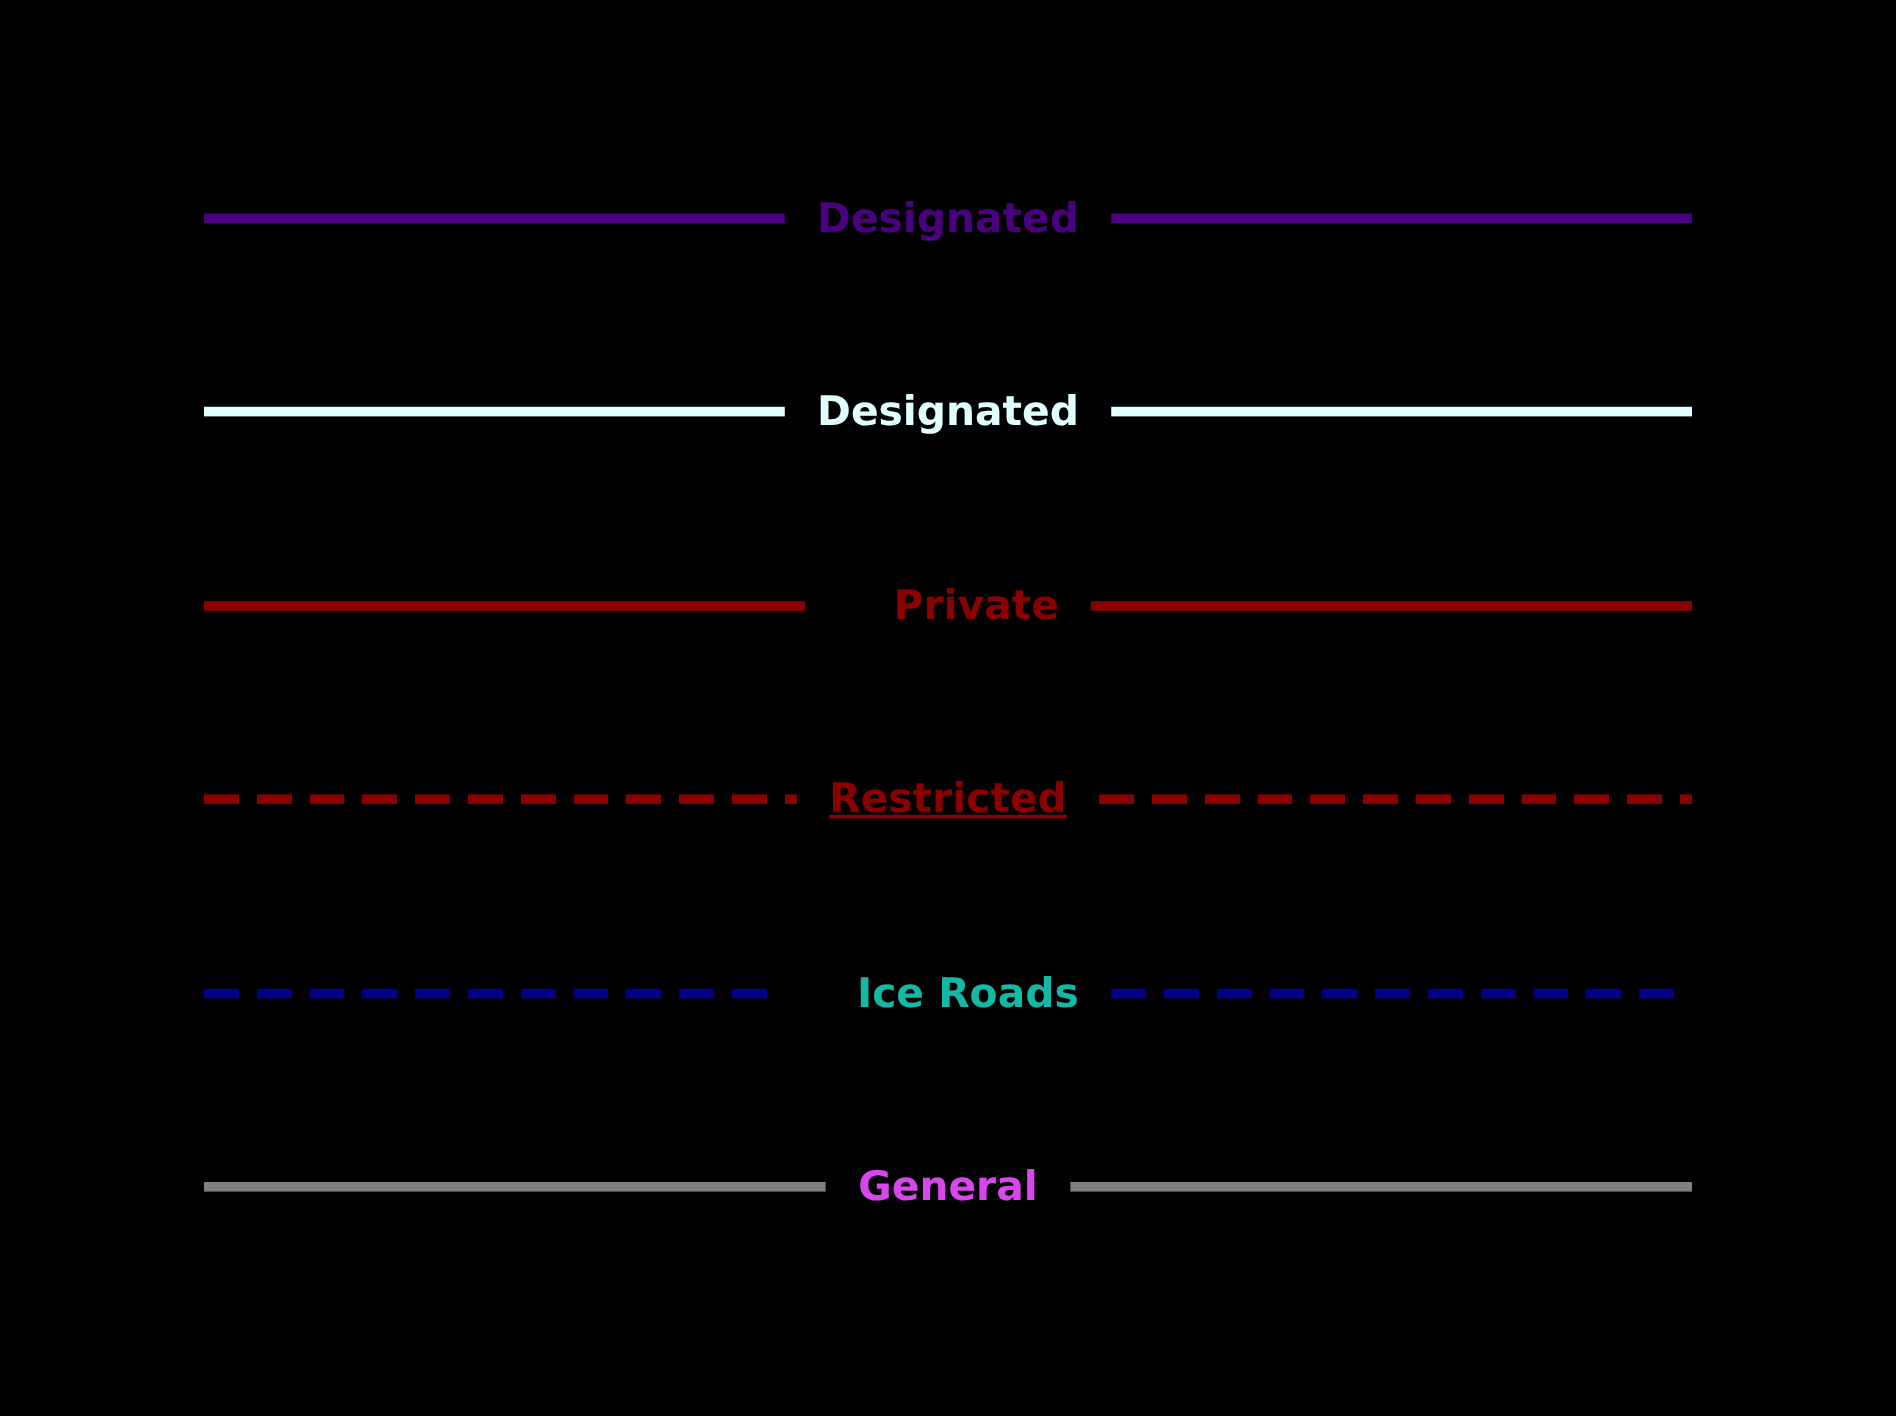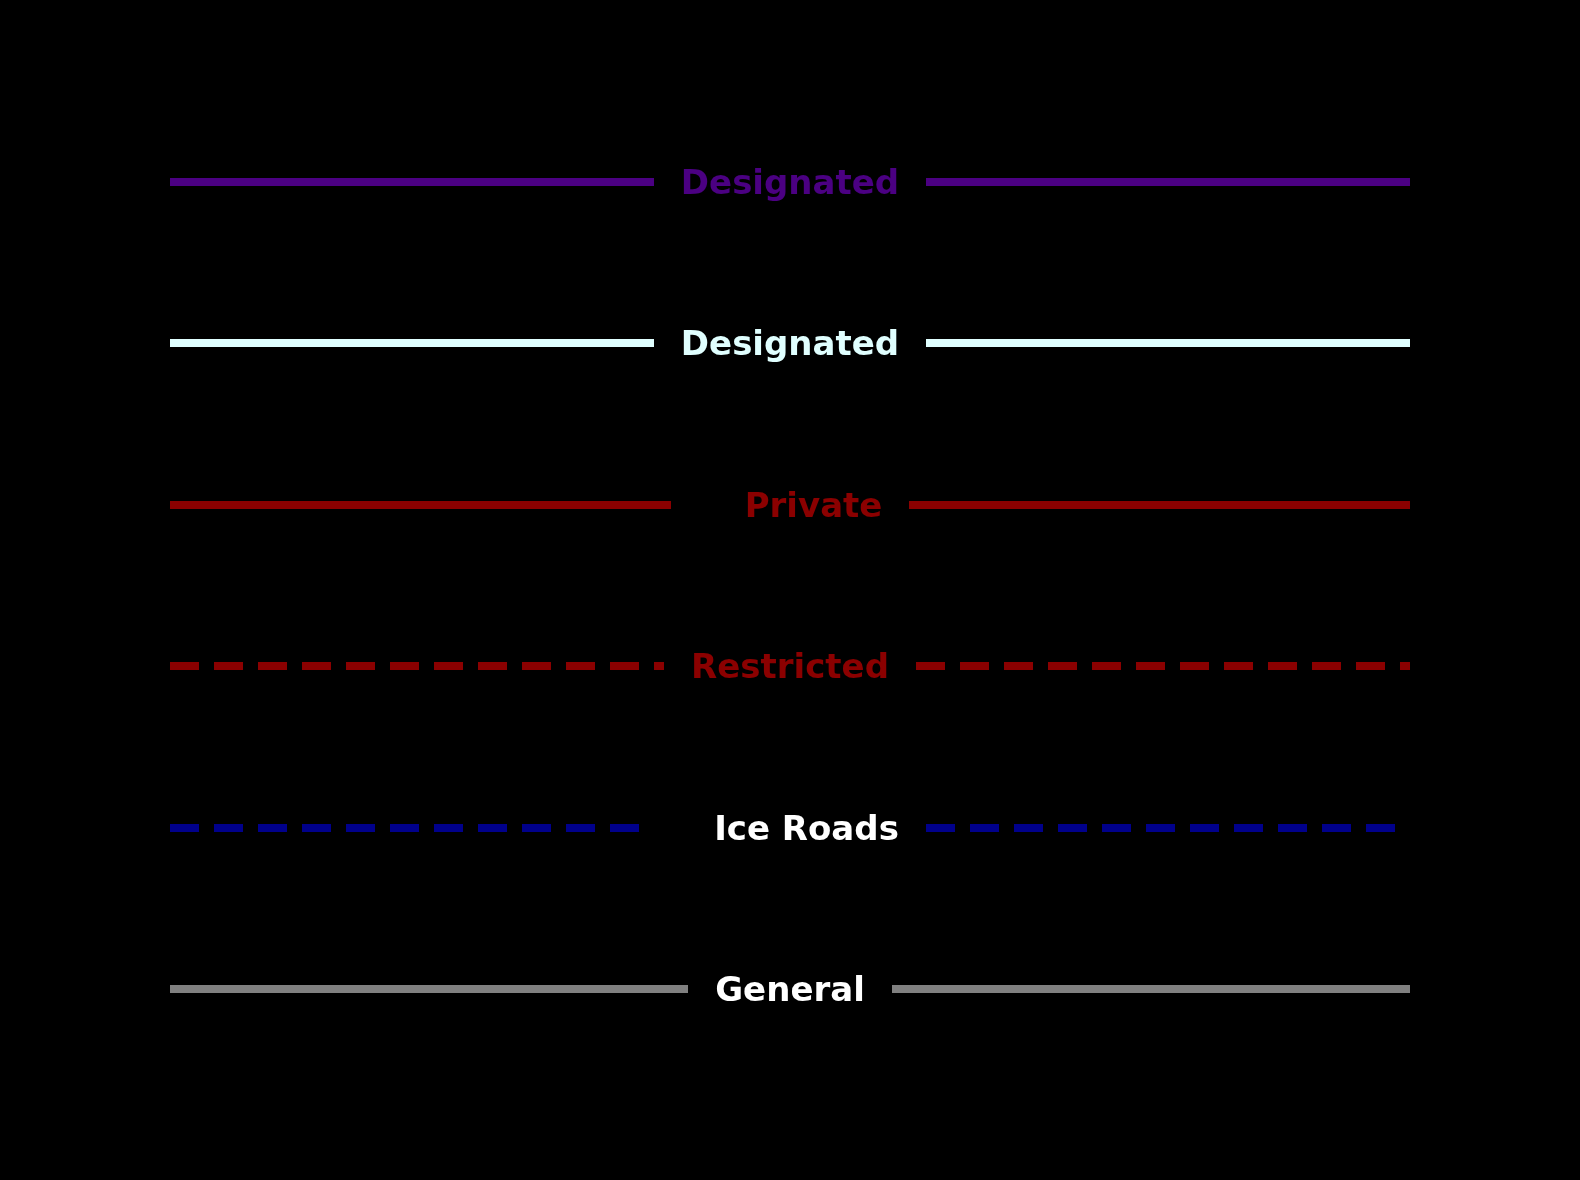--- a/index.html
+++ b/index.html
@@ -56,29 +56,29 @@
   </div>
 
   <div class="legend-row" style="top:483px">
     <span class="seg" style="height: 8px; background-color: rgb(139, 0, 0);"></span>
     <span class="legend-label" style="color: rgb(139, 0, 0); margin-left: 47px;">Private</span>
     <span class="seg" style="height: 8px; background-color: rgb(139, 0, 0);"></span>
   </div>
 
   <div class="legend-row" style="top:644px">
     <span class="seg" style="height: 8px; background-image: repeating-linear-gradient(to right, rgb(139, 0, 0) 0px, rgb(139, 0, 0) 29px, transparent 29px, transparent 44px);"></span>
-    <span class="legend-label" style="color: rgb(139, 0, 0);">Restricted</span>
+    <span class="legend-label" style="color: rgb(139, 0, 0); text-decoration: underline;">Restricted</span>
     <span class="seg" style="height: 8px; background-image: repeating-linear-gradient(to right, rgb(139, 0, 0) 0px, rgb(139, 0, 0) 29px, transparent 29px, transparent 44px);"></span>
   </div>
 
   <div class="legend-row" style="top:806px">
     <span class="seg" style="height: 8px; background-image: repeating-linear-gradient(to right, rgb(0, 0, 139) 0px, rgb(0, 0, 139) 29px, transparent 29px, transparent 44px);"></span>
-    <span class="legend-label" style="color: #ffffff; margin-left: 33px;">Ice Roads</span>
+    <span class="legend-label" style="color: #14b8a6; margin-left: 33px;">Ice Roads</span>
     <span class="seg" style="height: 8px; background-image: repeating-linear-gradient(to right, rgb(0, 0, 139) 0px, rgb(0, 0, 139) 29px, transparent 29px, transparent 44px);"></span>
   </div>
 
   <div class="legend-row" style="top:967px">
     <span class="seg" style="height: 8px; background-color: rgb(128, 128, 128);"></span>
-    <span class="legend-label" style="color: #ffffff;">General</span>
+    <span class="legend-label" style="color: #d946ef;">General</span>
     <span class="seg" style="height: 8px; background-color: rgb(128, 128, 128);"></span>
   </div>
 
 </div>
 
 </body></html>

